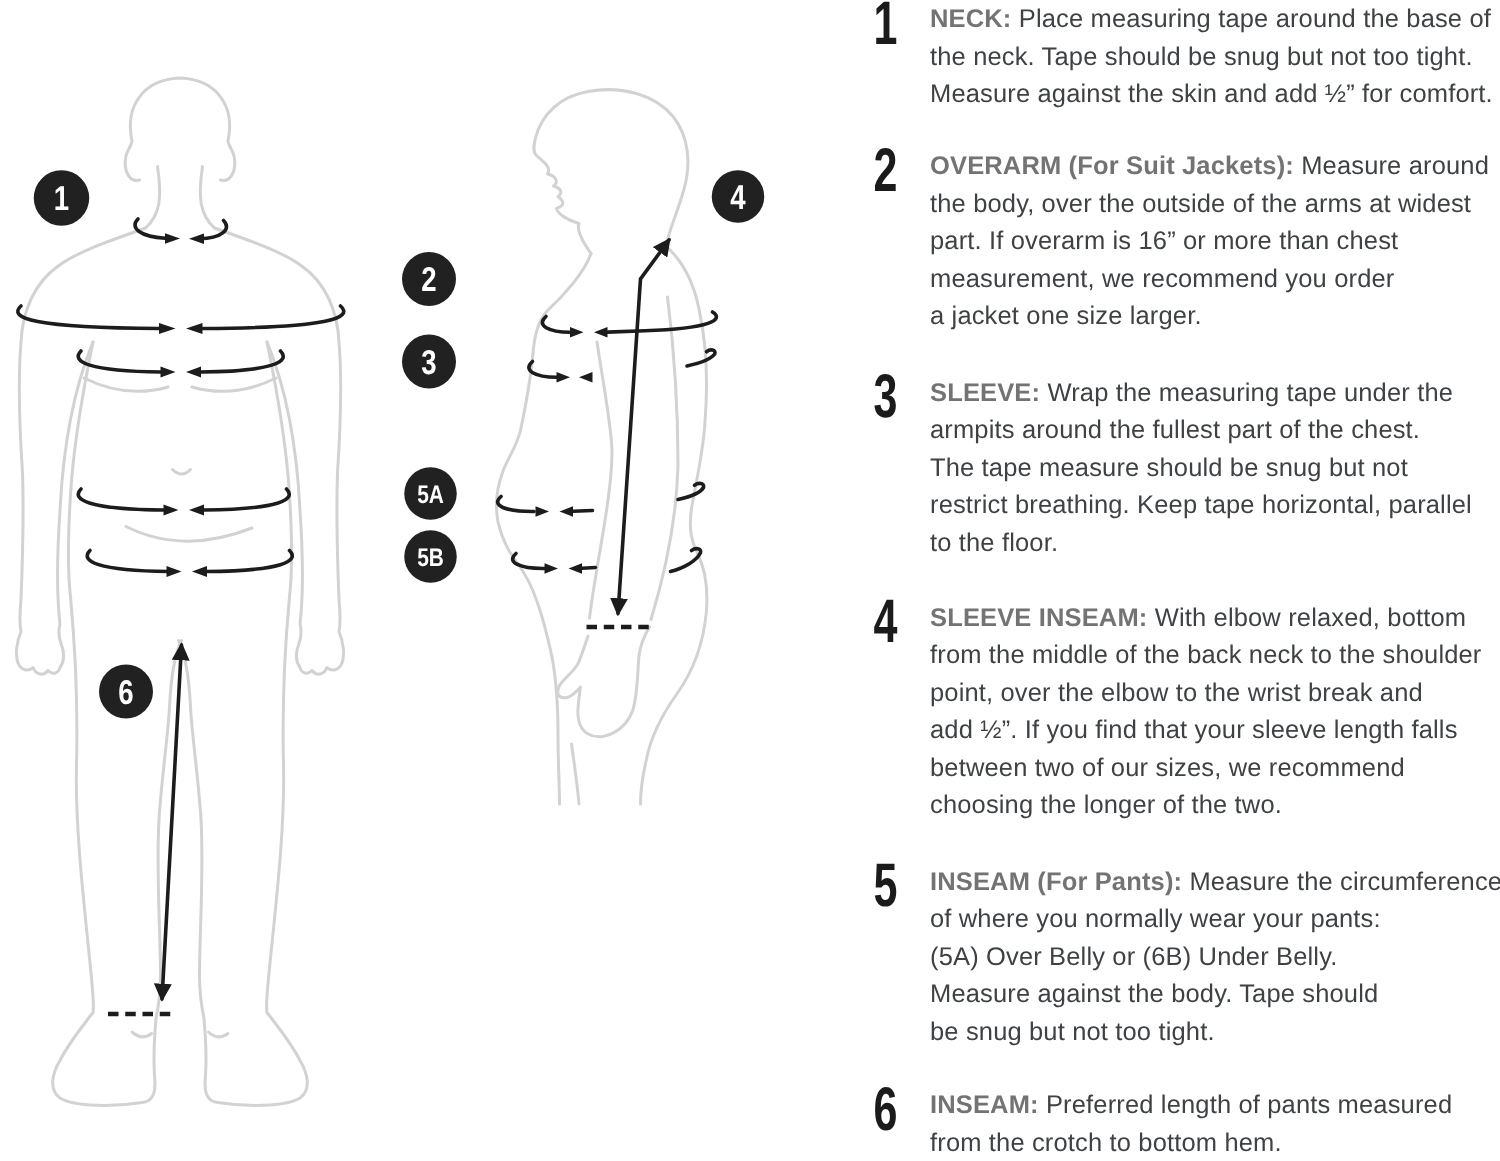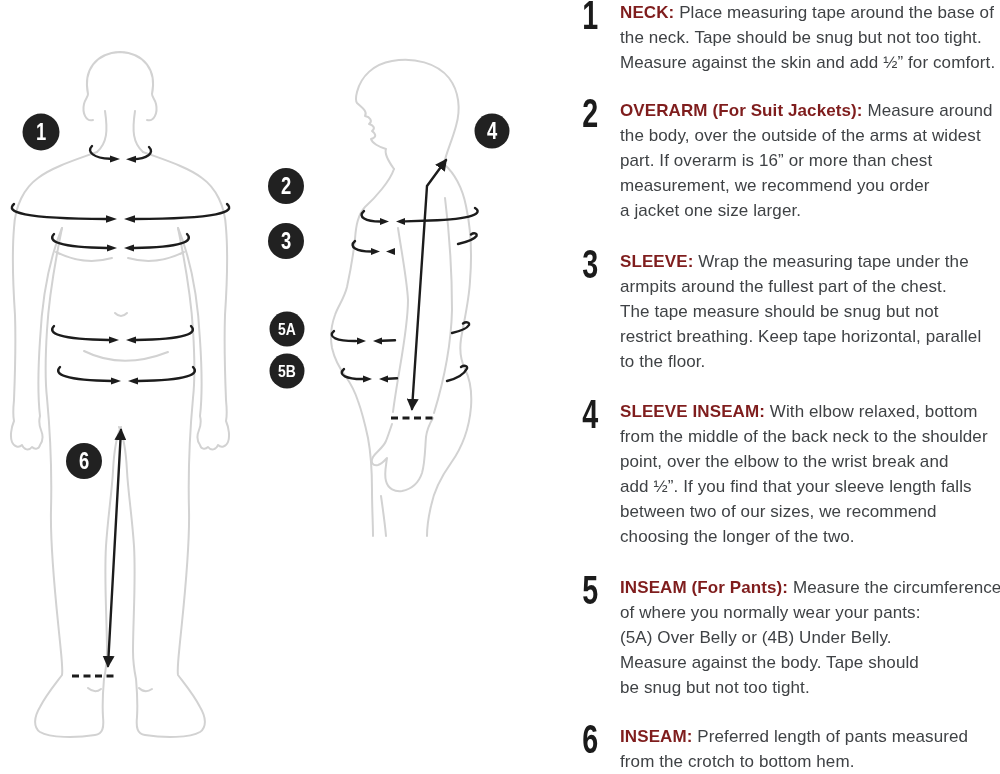--- a/index.html
+++ b/index.html
@@ -16,21 +16,21 @@
               font-family:"Liberation Sans",sans-serif;}
   
   .instructions{position:absolute;left:565px;top:0;width:435px;height:774px;}
   .item{position:absolute;left:0;width:435px;}
   .num{position:absolute;left:10px;top:-2px;width:30px;text-align:center;
        font-size:41px;font-weight:700;color:#1b1b1b;line-height:34px;
        letter-spacing:-1px;transform:scaleX(.70);transform-origin:center top;}
   .txt{position:absolute;left:55px;top:0;width:402px;margin:0;
        font-size:17px;line-height:25px;color:#3f4245;white-space:pre-line;
        letter-spacing:.1px;}
-  .lbl{font-weight:700;color:#7f1d1d;text-align:center;}
+  .lbl{font-weight:700;color:#737373;text-align:center;}
 </style>
 </head>
 <body>
 
 <div class="stage">
 
   <svg class="diagram" viewBox="0 0 565 774">
     <defs>
       <marker id="ah" viewBox="0 0 10 10" refX="8.5" refY="5" markerWidth="5" markerHeight="5" orient="auto-start-reverse">
         <path d="M0,0 L10,5 L0,10 Z" fill="#1c1c1c"></path>
@@ -183,21 +183,21 @@
 point, over the elbow to the wrist break and
 add ½”. If you find that your sleeve length falls
 between two of our sizes, we recommend
 choosing the longer of the two.</span></p>
     </div>
 
     <div class="item" style="top:575px">
       <div class="num">5</div>
       <p class="txt"><b class="lbl">INSEAM (For Pants):</b><span> Measure the circumference
 of where you normally wear your pants:
-(5A) Over Belly or (4B) Under Belly.
+(5A) Over Belly or (6B) Under Belly.
 Measure against the body. Tape should
 be snug but not too tight.</span></p>
     </div>
 
     <div class="item" style="top:724px">
       <div class="num">6</div>
       <p class="txt"><b class="lbl">INSEAM:</b><span> Preferred length of pants measured
 from the crotch to bottom hem.</span></p>
     </div>
 

